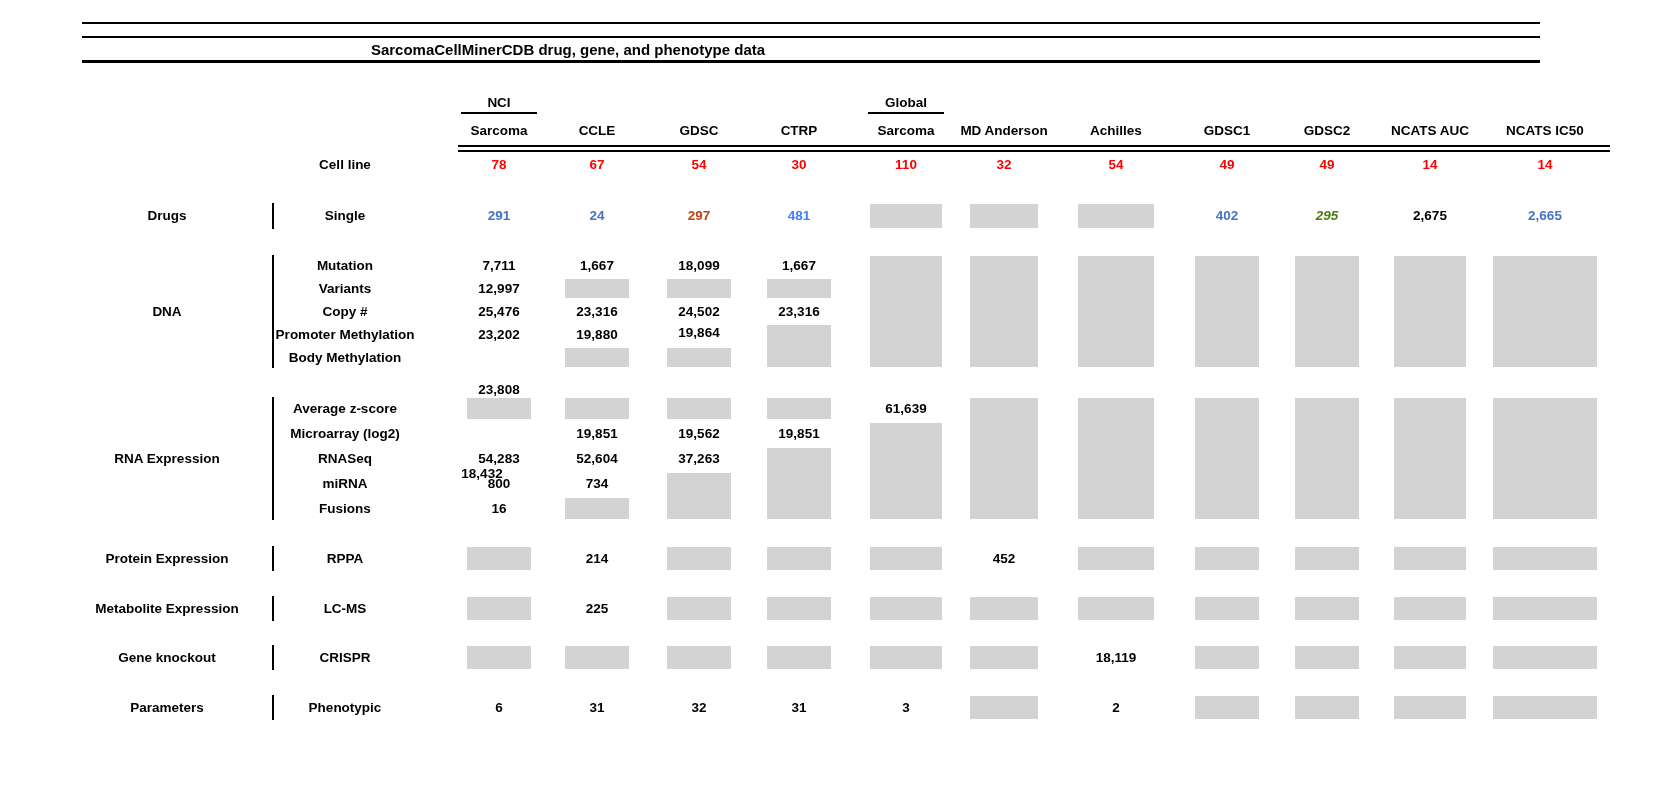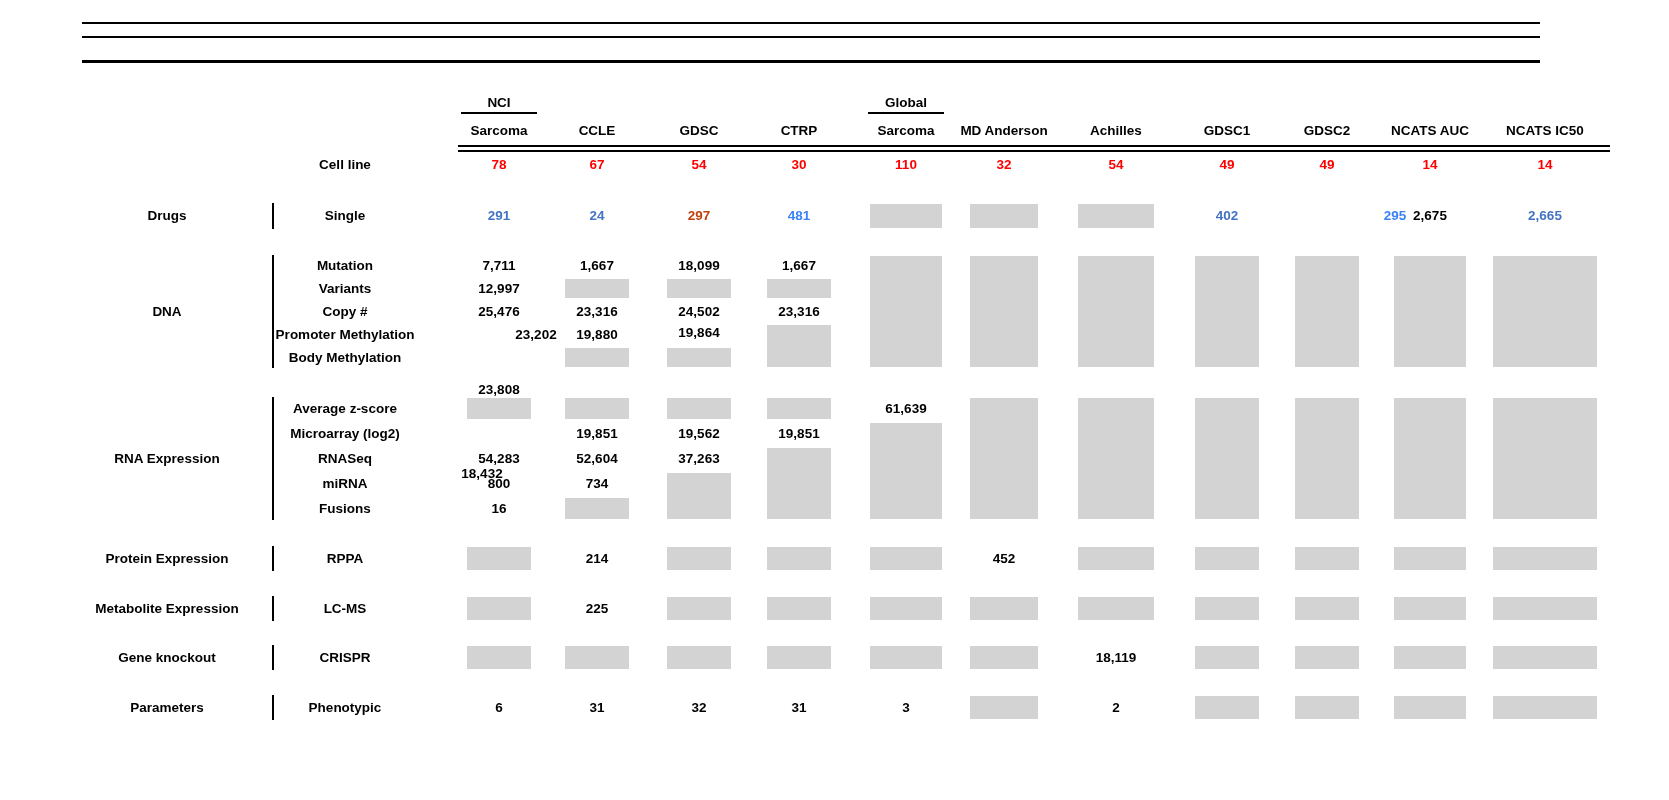--- a/index.html
+++ b/index.html
@@ -43,20 +43,21 @@
   .vbar{position:absolute;width:2px;background:#000;}
   .box{position:absolute;}
 </style>
 </head>
 <body>
 
 <div id="canvas">
 
   <div class="hline" style="left:82px;top:22px;width:1458px;height:2px;"></div>
   <div class="hline" style="left:82px;top:36px;width:1458px;height:2px;"></div>
+  <div class="title">SarcomaCellMinerCDB drug, gene, and phenotype data</div>
   <div class="hline" style="left:82px;top:60px;width:1458px;height:2.5px;"></div>
 
   <div class="hline" style="left:458px;top:145px;width:1152px;height:2px;"></div>
   <div class="hline" style="left:458px;top:149.5px;width:1152px;height:2px;"></div>
 <div class="toplabel" style="left: 461px; top: 96px;">NCI</div>
     <div class="t" style="left: 499px; top: 131px;">Sarcoma</div>
     <div class="t" style="color: rgb(255, 0, 0); left: 499px; top: 165px;">78</div>
     <div class="t" style="left: 597px; top: 131px;">CCLE</div>
     <div class="t" style="color: rgb(255, 0, 0); left: 597px; top: 165px;">67</div>
     <div class="t" style="left: 699px; top: 131px;">GDSC</div>
@@ -80,42 +81,42 @@
     <div class="t" style="color: rgb(255, 0, 0); left: 1545px; top: 165px;">14</div>
     <div class="t" style="left: 345px; top: 165px;">Cell line</div>
     <div class="t" style="left: 167px; top: 216px;">Drugs</div>
     <div class="vbar" style="left: 272px; top: 203px; height: 26px;"></div>
     <div class="t" style="left: 345px; top: 216px;">Single</div>
     <div class="t" style="color: rgb(68, 114, 196); left: 499px; top: 216px;">291</div>
     <div class="t" style="color: rgb(68, 114, 196); left: 597px; top: 216px;">24</div>
     <div class="t" style="color: #c2410c; left: 699px; top: 216px;">297</div>
     <div class="t" style="color: #3b82f6; left: 799px; top: 216px;">481</div>
     <div class="t" style="color: rgb(68, 114, 196); left: 1227px; top: 216px;">402</div>
-    <div class="t" style="color: #3b82f6; left: 1395px; top: 216px;">295</div>
+    <div class="t" style="color: #4d7c0f; left: 1327px; top: 216px; font-style: italic;">295</div>
     <div class="t" style="color: #000000; left: 1430px; top: 216px;">2,675</div>
     <div class="t" style="color: rgb(68, 114, 196); left: 1545px; top: 216px;">2,665</div>
     <div class="box" style="left: 870px; top: 204px; width: 72px; height: 24px; background: rgb(211, 211, 211);"></div>
     <div class="box" style="left: 970px; top: 204px; width: 68px; height: 24px; background: rgb(211, 211, 211);"></div>
     <div class="box" style="left: 1078px; top: 204px; width: 76px; height: 24px; background: rgb(211, 211, 211);"></div>
     <div class="t" style="left: 167px; top: 311.5px;">DNA</div>
     <div class="vbar" style="left: 272px; top: 255px; height: 113px;"></div>
     <div class="t" style="left: 345px; top: 265.5px;">Mutation</div>
     <div class="t" style="left: 499px; top: 265.5px;">7,711</div>
     <div class="t" style="left: 597px; top: 265.5px;">1,667</div>
     <div class="t" style="left: 699px; top: 265.5px;">18,099</div>
     <div class="t" style="left: 799px; top: 265.5px;">1,667</div>
     <div class="t" style="left: 345px; top: 288.5px;">Variants</div>
     <div class="t" style="left: 499px; top: 288.5px;">12,997</div>
     <div class="t" style="left: 345px; top: 311.5px;">Copy #</div>
     <div class="t" style="left: 499px; top: 311.5px;">25,476</div>
     <div class="t" style="left: 597px; top: 311.5px;">23,316</div>
     <div class="t" style="left: 699px; top: 311.5px;">24,502</div>
     <div class="t" style="left: 799px; top: 311.5px;">23,316</div>
     <div class="t" style="left: 345px; top: 334.5px;">Promoter Methylation</div>
-    <div class="t" style="left: 499px; top: 334.5px; margin-left: 37px;">23,202</div>
+    <div class="t" style="left: 499px; top: 334.5px;">23,202</div>
     <div class="t" style="left: 597px; top: 334.5px;">19,880</div>
     <div class="t" style="left: 699px; top: 333px;">19,864</div>
     <div class="t" style="left: 345px; top: 357.5px;">Body Methylation</div>
     <div class="t" style="left: 499px; top: 357.5px; margin-top: 32px;">23,808</div>
     <div class="box" style="left: 565px; top: 279px; width: 64px; height: 19px; background: rgb(211, 211, 211);"></div>
     <div class="box" style="left: 565px; top: 348px; width: 64px; height: 19px; background: rgb(211, 211, 211);"></div>
     <div class="box" style="left: 667px; top: 279px; width: 64px; height: 19px; background: rgb(211, 211, 211);"></div>
     <div class="box" style="left: 667px; top: 348px; width: 64px; height: 19px; background: rgb(211, 211, 211);"></div>
     <div class="box" style="left: 767px; top: 279px; width: 64px; height: 19px; background: rgb(211, 211, 211);"></div>
     <div class="box" style="left: 767px; top: 325px; width: 64px; height: 42px; background: rgb(211, 211, 211);"></div>

